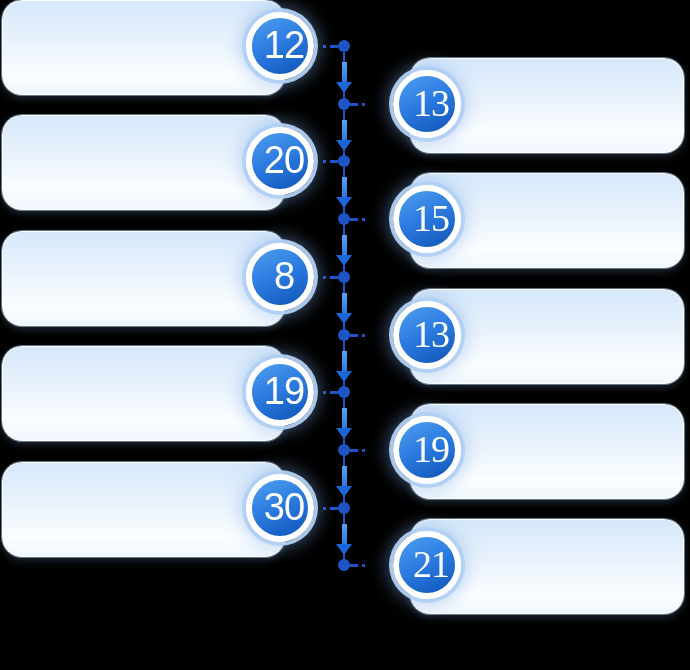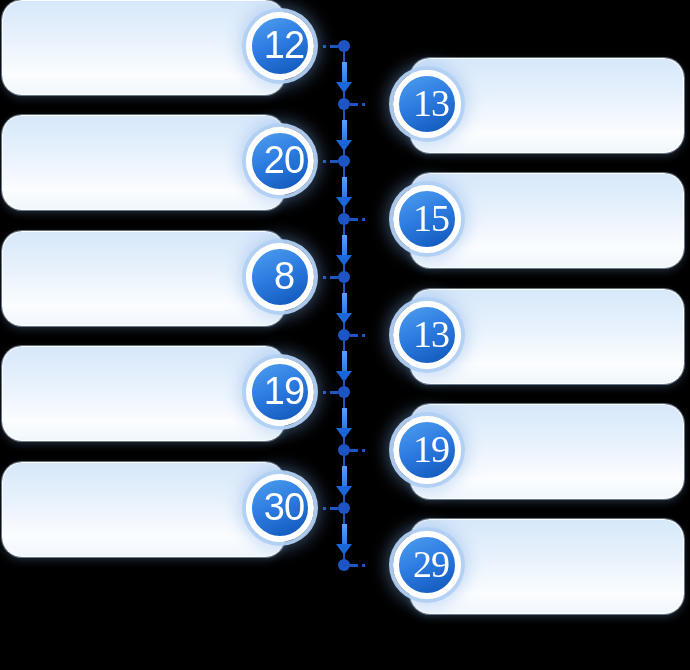--- a/index.html
+++ b/index.html
@@ -258,17 +258,17 @@
         <span class="num">30</span>
       </div>
   </div>
 
   <div class="item right" style="--cy:565px">
     <div class="card"></div>
     <div class="mini-dash"></div>
     <div class="stub"></div>
     <div class="dot"></div>
     <div class="node">
-        <span class="num">29</span>
+        <span class="num">21</span>
       </div>
   </div>
 
 </div>
 
 </body></html>

